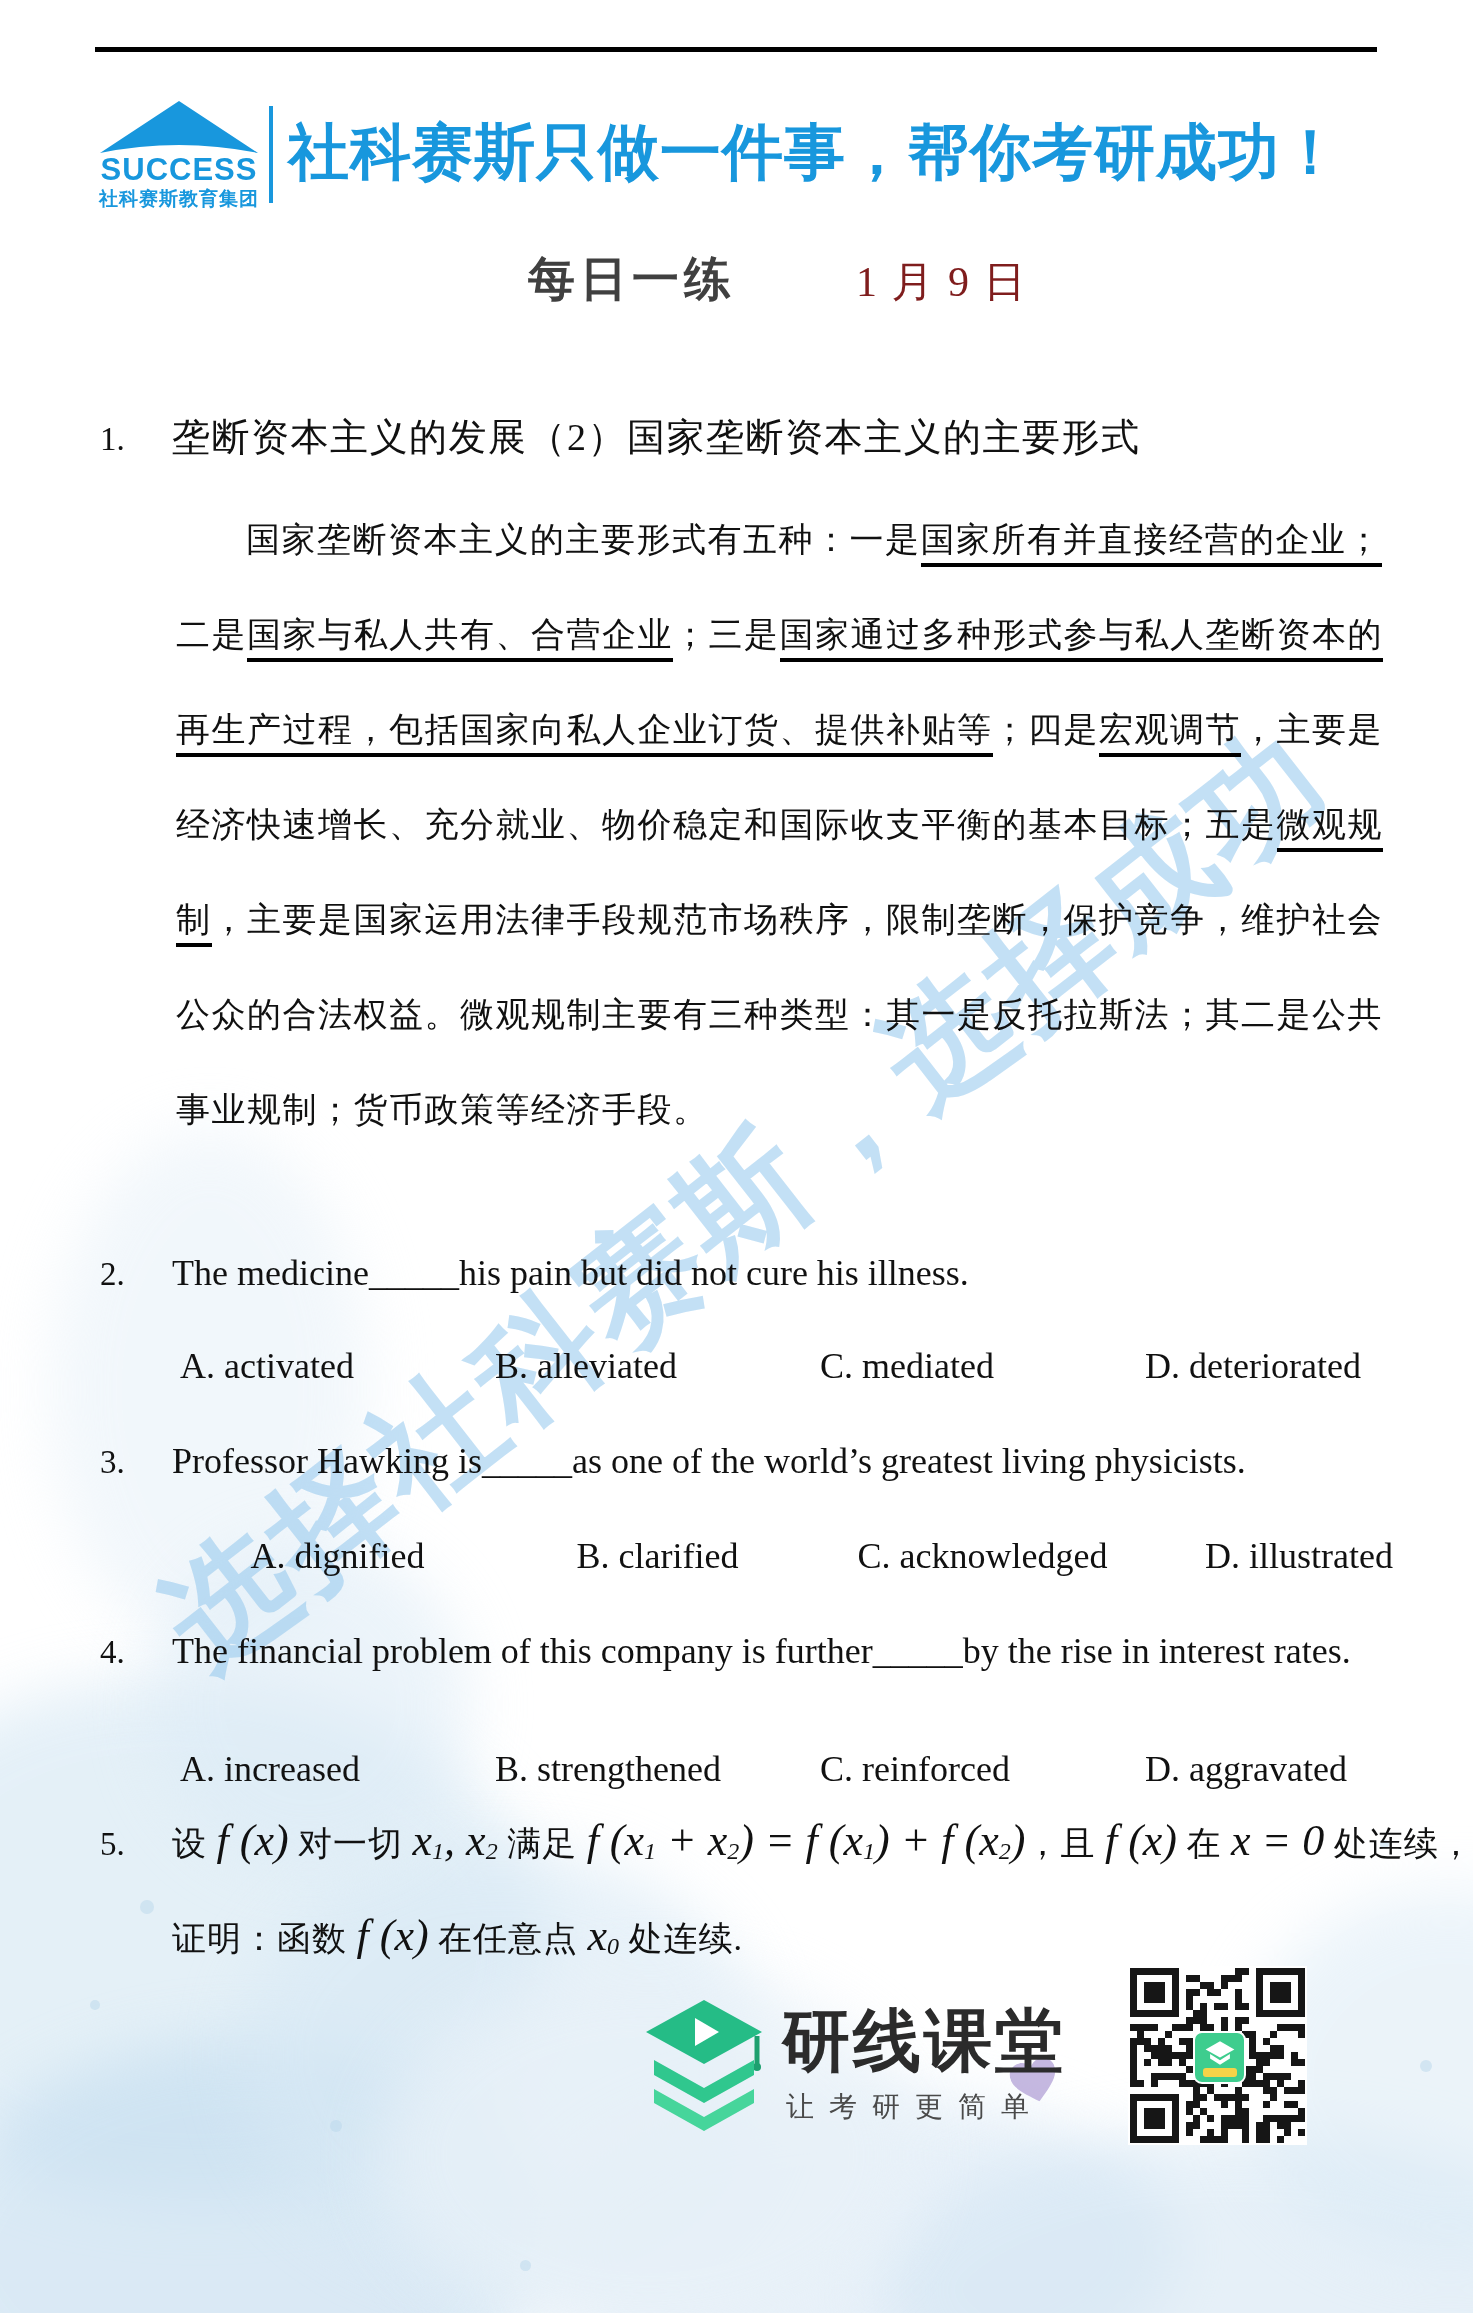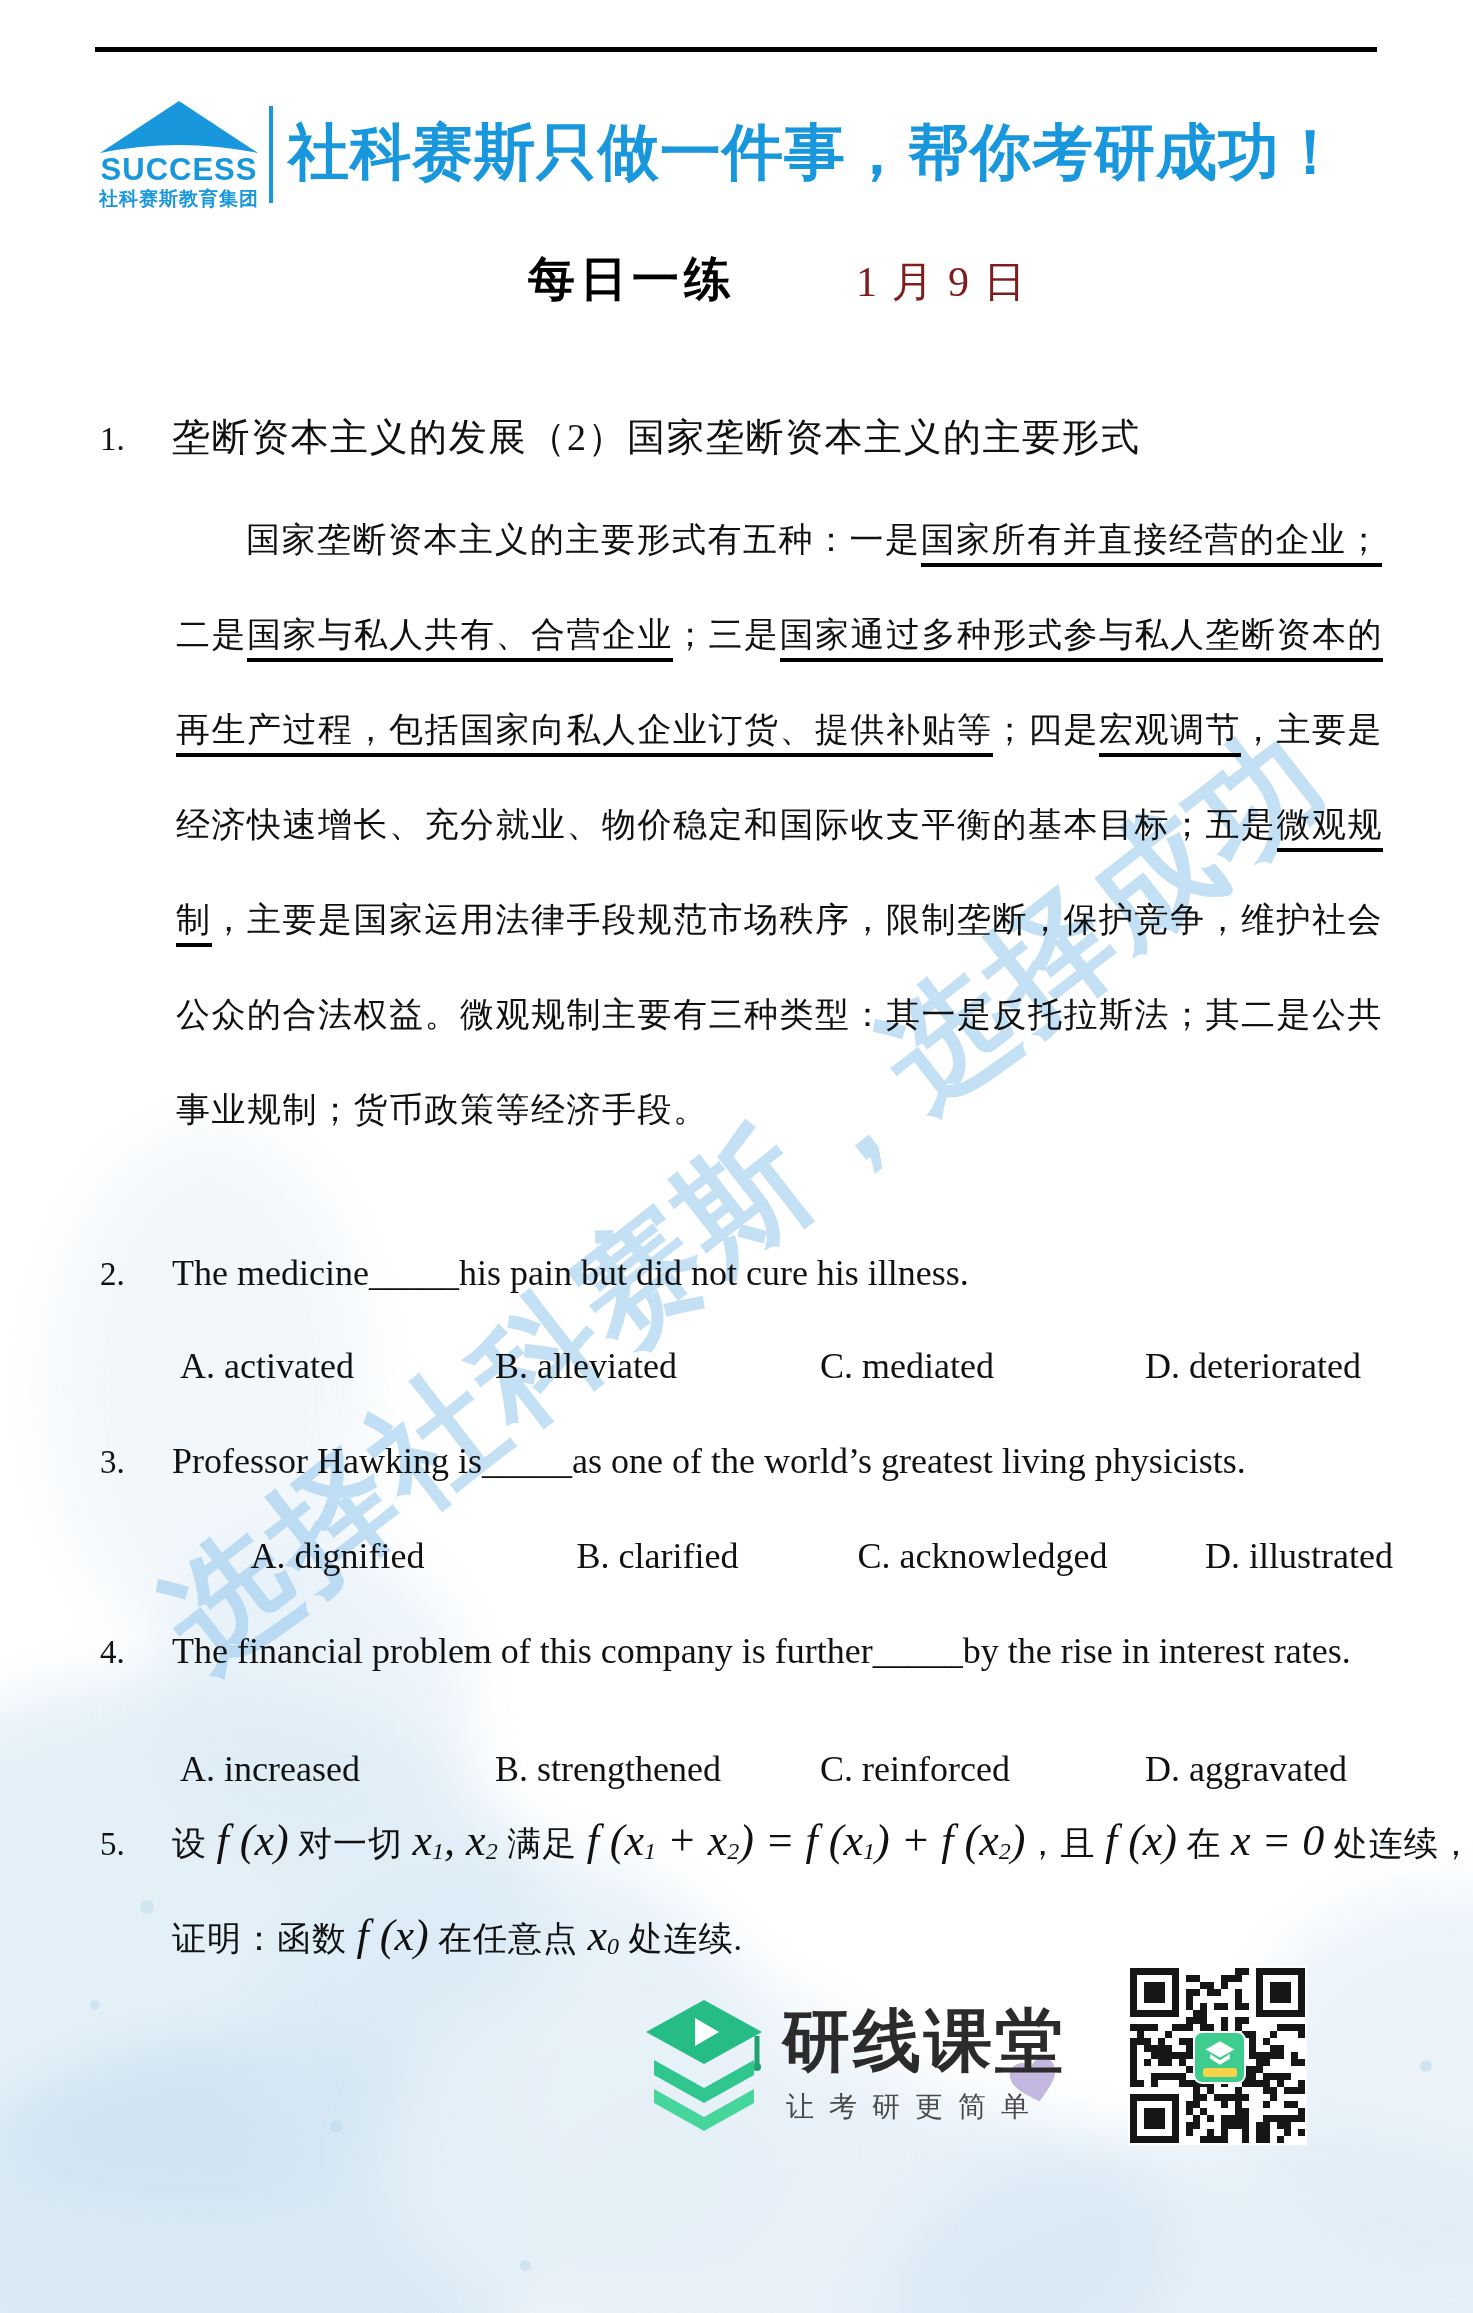--- a/index.html
+++ b/index.html
@@ -35,21 +35,21 @@
   #logo-subtitle{left:96px;top:186px;width:166px;text-align:center;
     font-family:"Liberation Sans","DejaVu Sans",sans-serif;
     font-size:19px;font-weight:bold;letter-spacing:1px;}
   #logo-divider{left:269px;top:106px;width:4px;height:97px;background:#1897dd;}
   #header-slogan{left:288px;top:112px;width:1180px;
     font-family:"Liberation Sans","DejaVu Sans",sans-serif;
     font-size:61px;line-height:80px;font-weight:900;letter-spacing:1px;white-space:nowrap;}
   
   #title-main{left:528px;top:248px;
     font-family:"Liberation Sans","DejaVu Sans",sans-serif;
-    font-size:47px;font-weight:bold;letter-spacing:5px;color:#000000;text-align:center;}
+    font-size:47px;font-weight:bold;letter-spacing:5px;color:#404040;text-align:center;}
   #title-date{left:856px;top:254px;font-size:42px;color:#7f1d1d;letter-spacing:2px;}
   
   .content{z-index:2;}
   .q-row{position:absolute;left:100px;right:30px;white-space:nowrap;z-index:2;}
   .q-num{display:inline-block;width:72px;font-size:33px;}
   .q-text-cn{font-size:38px;letter-spacing:1.5px;}
   .q-text-en{font-size:36px;}
   #q1-lines{position:absolute;left:135px;top:492px;width:1300px;z-index:2;margin-left:41px;}
   .q1-line{height:95px;line-height:95px;font-size:34px;letter-spacing:1.5px;white-space:nowrap;}
   .q1-line:first-child{text-indent:70px;}

